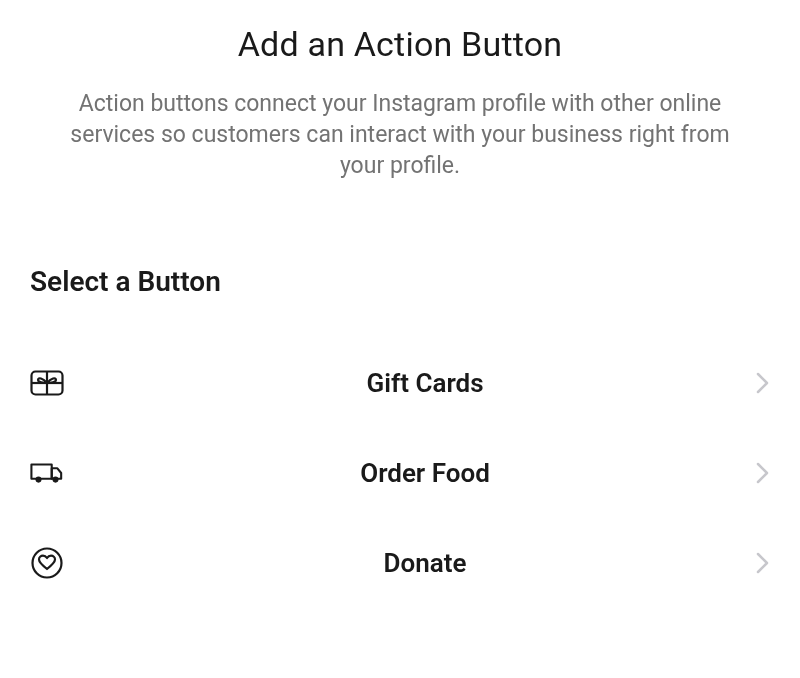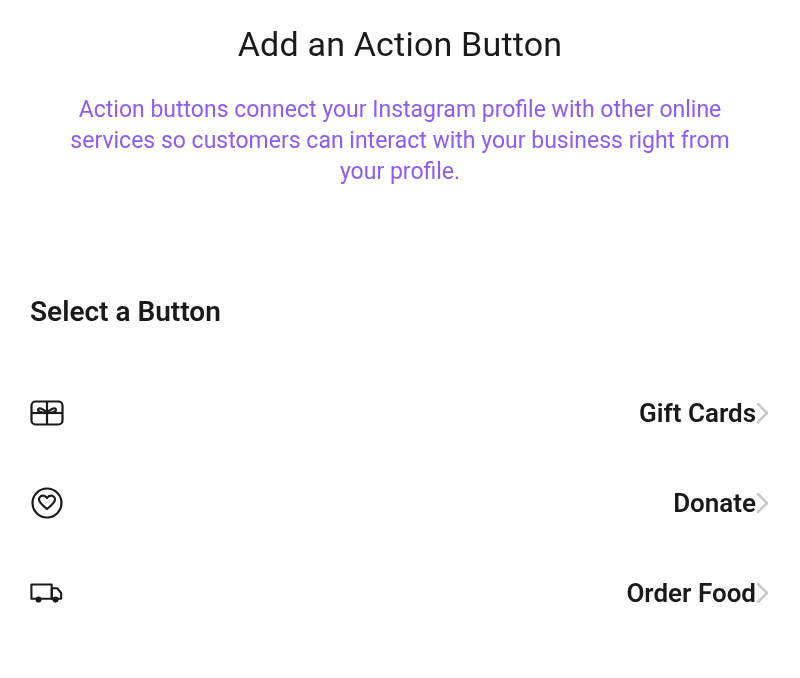--- a/index.html
+++ b/index.html
@@ -18,45 +18,45 @@
       text-align: center;
       padding-top: 24px;
     }
     .page-title {
       font-size: 34px;
       font-weight: 400;
       color: #1a1a1a;
       letter-spacing: 0.2px;
     }
     .description {
-      margin-top: 30px;
+      margin-top: 24px;
       font-size: 23px;
-      color: #8b5cf6;
+      color: #737373;
       line-height: 1.35;
       padding: 0 40px;
       font-weight: 400;
     }
     .section-title {
-      margin-top: 108px;
+      margin-top: 84px;
       font-size: 28px;
       font-weight: 600;
       color: #1a1a1a;
     }
     .list {
       margin-top: 40px;
     }
     .list-item {
       display: flex;
       align-items: center;
       width: 100%;
       padding: 28px 0;
       cursor: pointer;
       background: none;
       border: none;
-      text-align: right;
+      text-align: center;
     }
     .item-icon {
       width: 34px;
       height: 34px;
       flex-shrink: 0;
       display: flex;
       align-items: center;
       justify-content: center;
     }
     .item-icon svg {
@@ -105,43 +105,43 @@
     <span class="item-label">Gift Cards</span>
     <span class="chevron">
       <svg viewBox="0 0 14 24" fill="none" stroke="#c7c7cc" stroke-width="2.5" stroke-linecap="round" stroke-linejoin="round">
         <polyline points="2,3 11,12 2,21"></polyline>
       </svg>
     </span>
   </div>
 
   <div class="list-item">
     <span class="item-icon">
-      <svg viewBox="0 0 34 34" fill="none" stroke="#1a1a1a" stroke-width="2.2">
-        <circle cx="17" cy="17" r="14.5"></circle>
-        <path d="M17 23 C 12 19, 9 16.5, 9 13.5 C 9 11.3, 10.8 9.7, 13 9.7 C 14.5 9.7, 16 10.5, 17 12 C 18 10.5, 19.5 9.7, 21 9.7 C 23.2 9.7, 25 11.3, 25 13.5 C 25 16.5, 22 19, 17 23 Z" stroke-linejoin="round"></path>
-      </svg>
-    </span>
-    <span class="item-label">Donate</span>
-    <span class="chevron">
-      <svg viewBox="0 0 14 24" fill="none" stroke="#c7c7cc" stroke-width="2.5" stroke-linecap="round" stroke-linejoin="round">
-        <polyline points="2,3 11,12 2,21"></polyline>
-      </svg>
-    </span>
-  </div>
-
-  <div class="list-item">
-    <span class="item-icon">
       <svg viewBox="0 0 36 26" fill="none" stroke="#1a1a1a" stroke-width="2.2" stroke-linejoin="round">
         <path d="M1.5 4 L1.5 19 L23 19 L23 4 Z"></path>
         <path d="M23 8 L29 8 L33 13 L33 19 L23 19 Z"></path>
         <circle cx="9" cy="20" r="3.2" fill="#1a1a1a" stroke="none"></circle>
         <circle cx="27" cy="20" r="3.2" fill="#1a1a1a" stroke="none"></circle>
       </svg>
     </span>
     <span class="item-label">Order Food</span>
     <span class="chevron">
       <svg viewBox="0 0 14 24" fill="none" stroke="#c7c7cc" stroke-width="2.5" stroke-linecap="round" stroke-linejoin="round">
         <polyline points="2,3 11,12 2,21"></polyline>
       </svg>
     </span>
   </div>
 
+  <div class="list-item">
+    <span class="item-icon">
+      <svg viewBox="0 0 34 34" fill="none" stroke="#1a1a1a" stroke-width="2.2">
+        <circle cx="17" cy="17" r="14.5"></circle>
+        <path d="M17 23 C 12 19, 9 16.5, 9 13.5 C 9 11.3, 10.8 9.7, 13 9.7 C 14.5 9.7, 16 10.5, 17 12 C 18 10.5, 19.5 9.7, 21 9.7 C 23.2 9.7, 25 11.3, 25 13.5 C 25 16.5, 22 19, 17 23 Z" stroke-linejoin="round"></path>
+      </svg>
+    </span>
+    <span class="item-label">Donate</span>
+    <span class="chevron">
+      <svg viewBox="0 0 14 24" fill="none" stroke="#c7c7cc" stroke-width="2.5" stroke-linecap="round" stroke-linejoin="round">
+        <polyline points="2,3 11,12 2,21"></polyline>
+      </svg>
+    </span>
+  </div>
+
 </div>
 
 </body></html>

